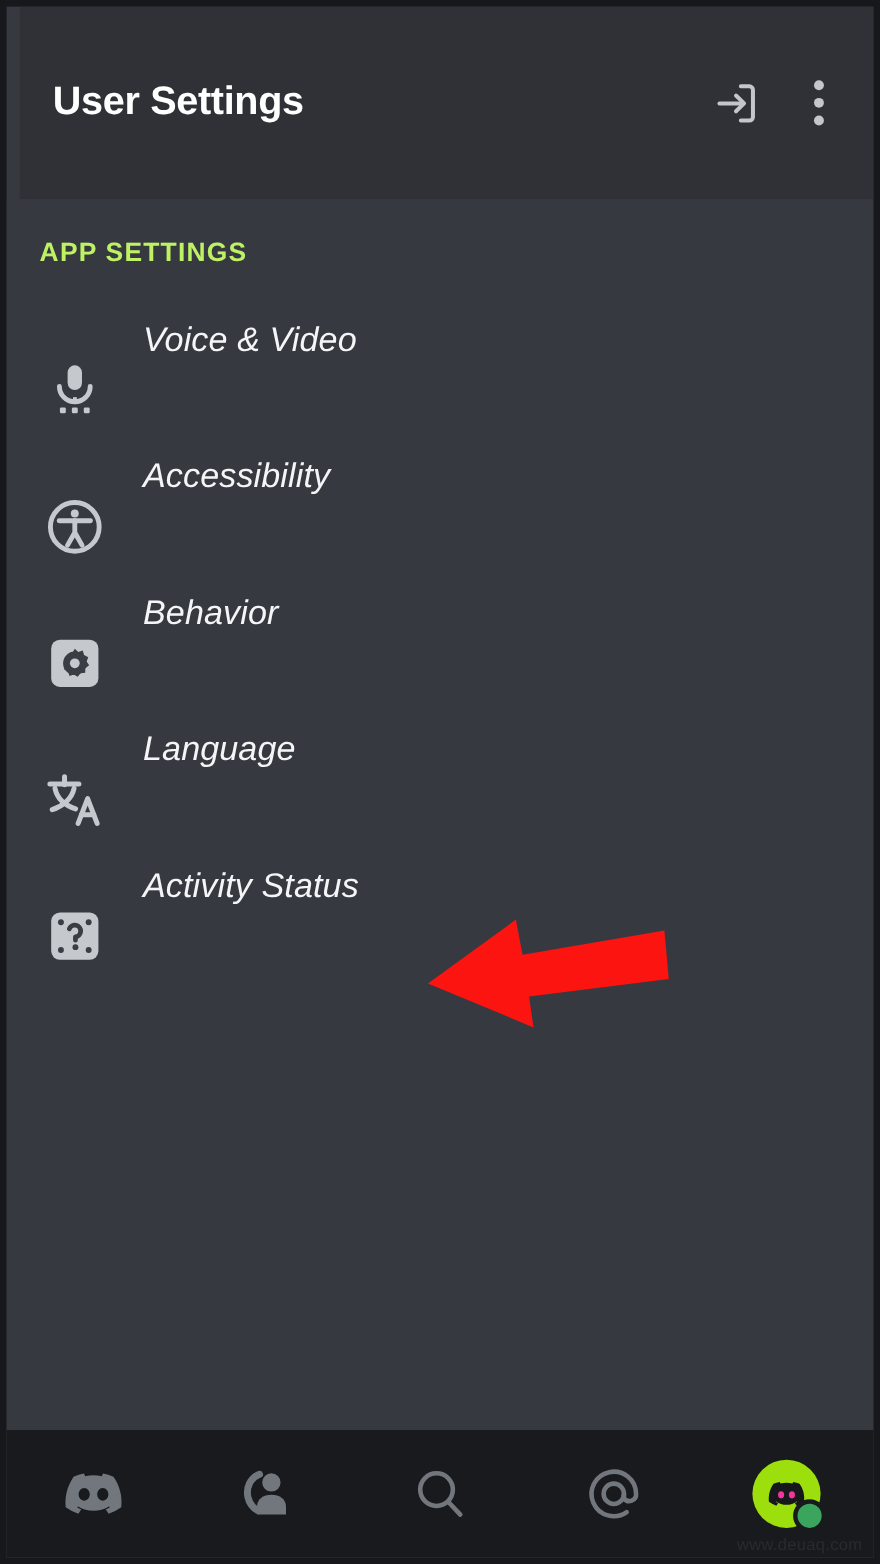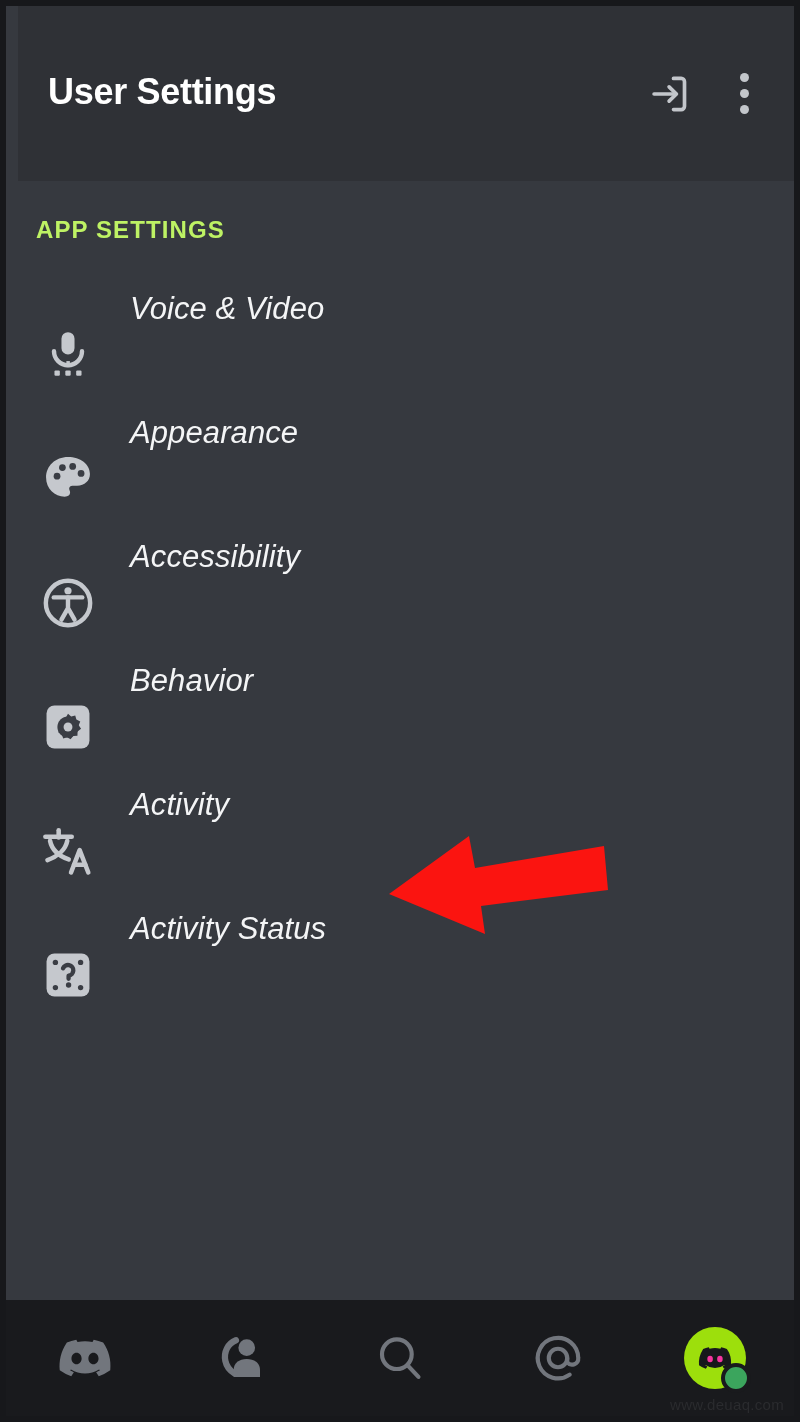--- a/index.html
+++ b/index.html
@@ -231,35 +231,20 @@
               <rect x="6.2" y="18.6" width="2.3" height="2.3" rx="0.5" fill="#c5c8cd"></rect>
               <rect x="10.85" y="18.6" width="2.3" height="2.3" rx="0.5" fill="#c5c8cd"></rect>
               <rect x="15.5" y="18.6" width="2.3" height="2.3" rx="0.5" fill="#c5c8cd"></rect>
             </svg>
           </span>
           <span class="menu-label">Voice &amp; Video</span>
         </div>
 
 
 
-        <div class="menu-item">
-          <span class="menu-icon">
-            <svg width="56" height="56" viewBox="0 0 24 24">
-              <path d="M12 2.6 C6.6 2.6 2.6 6.4 2.6 11.4 C2.6 16.2 6.3 19.6 10.6 19.6
-                       C12.1 19.6 12.9 18.8 12.9 17.8 C12.9 17.1 12.5 16.7 12.5 16.1
-                       C12.5 15.4 13.1 14.9 13.9 14.9 H15.9 C19.1 14.9 21.4 12.8 21.4 9.9
-                       C21.4 5.7 17.3 2.6 12 2.6 Z" fill="#c5c8cd"></path>
-              <circle cx="7.3" cy="10.8" r="1.45" fill="#3a3d44"></circle>
-              <circle cx="9.6" cy="7.1" r="1.45" fill="#3a3d44"></circle>
-              <circle cx="14.0" cy="6.6" r="1.45" fill="#3a3d44"></circle>
-              <circle cx="17.6" cy="9.6" r="1.45" fill="#3a3d44"></circle>
-            </svg>
-          </span>
-          <span class="menu-label">Appearance</span>
-        </div>
 
         <div class="menu-item">
           <span class="menu-icon">
             <svg width="56" height="56" viewBox="0 0 24 24">
               <circle cx="12" cy="12" r="9.5" fill="none" stroke="#c5c8cd" stroke-width="1.9"></circle>
               <circle cx="12" cy="6.75" r="1.55" fill="#c5c8cd"></circle>
               <path d="M5.9 9.6 H18.1" fill="none" stroke="#c5c8cd" stroke-width="1.9" stroke-linecap="round"></path>
               <path d="M12 9.6 V14.2 L9.2 19.1 M12 14.2 L14.8 19.1" fill="none" stroke="#c5c8cd" stroke-width="1.9" stroke-linecap="round"></path>
             </svg>
           </span>
@@ -285,21 +270,21 @@
           <span class="menu-icon">
             <svg width="56" height="56" viewBox="0 0 24 24">
               <path d="M2.3 5.9 H13.6" stroke="#c5c8cd" stroke-width="1.95" stroke-linecap="round"></path>
               <path d="M8 3.1 V6.2" stroke="#c5c8cd" stroke-width="1.95" stroke-linecap="round"></path>
               <path d="M4.3 7.6 C5.1 11.6 8.3 14.2 12.3 15.6" fill="none" stroke="#c5c8cd" stroke-width="1.95" stroke-linecap="round"></path>
               <path d="M11.7 7.6 C10.9 11.6 7.3 14.5 3.2 15.9" fill="none" stroke="#c5c8cd" stroke-width="1.95" stroke-linecap="round"></path>
               <path d="M13.3 21.2 L17.0 11.6 L20.7 21.2" fill="none" stroke="#c5c8cd" stroke-width="1.95" stroke-linecap="round" stroke-linejoin="round"></path>
               <path d="M14.6 17.9 H19.4" stroke="#c5c8cd" stroke-width="1.95" stroke-linecap="round"></path>
             </svg>
           </span>
-          <span class="menu-label">Activity</span>
+          <span class="menu-label">Language</span>
         </div>
 
         <div class="menu-item">
           <span class="menu-icon">
             <svg width="56" height="56" viewBox="0 0 24 24">
               <rect x="2.8" y="2.8" width="18.4" height="18.4" rx="3.4" fill="#c5c8cd"></rect>
               <circle cx="6.6" cy="6.6" r="1.15" fill="#3a3d44"></circle>
               <circle cx="17.4" cy="6.6" r="1.15" fill="#3a3d44"></circle>
               <circle cx="6.6" cy="17.4" r="1.15" fill="#3a3d44"></circle>
               <circle cx="17.4" cy="17.4" r="1.15" fill="#3a3d44"></circle>

